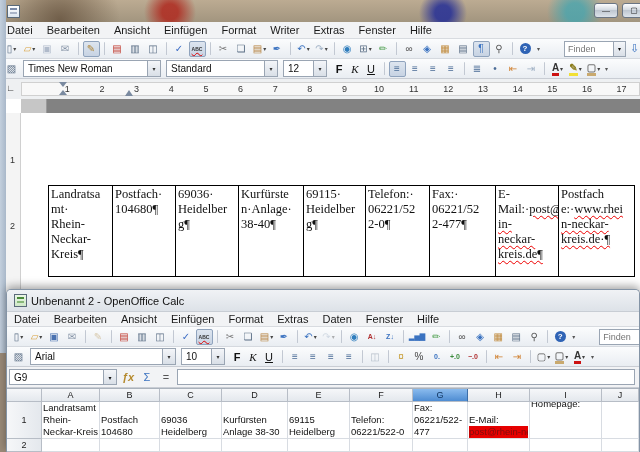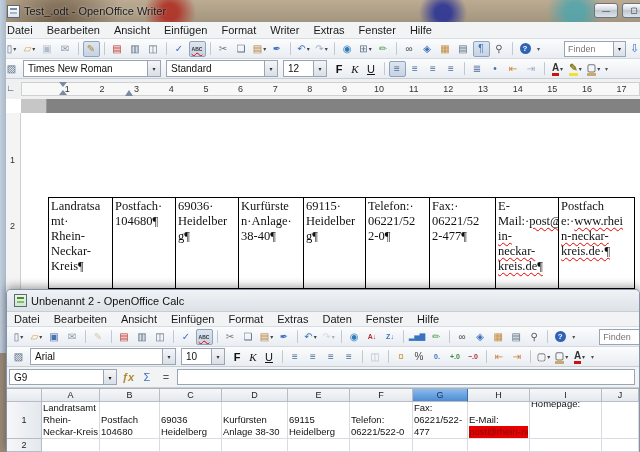--- a/index.html
+++ b/index.html
@@ -72,21 +72,21 @@
   
   #writer-doc { position:absolute; left:0; top:99px; width:640px; height:196px; background:#fff; }
   #frame-left { position:absolute; left:0; top:0; width:6px; height:353px; background:linear-gradient(90deg,#c3cfdd,#a9b8c9); }
   #graybar { position:absolute; left:21px; top:0; width:619px; height:14px; background:#828282; }
   #graycorner { position:absolute; left:21px; top:0; width:26px; height:14px; background:#c6c6c6; border-right:1px solid #9a9a9a; }
   #vruler { position:absolute; left:6px; top:14px; width:15px; height:182px; background:#f4f4f4; border-right:1px solid #d0d0d0; }
   .vnum { position:absolute; left:4px; font-size:9px; color:#333; }
   #page { position:absolute; left:21px; top:14px; width:619px; height:182px; background:#fff; }
 
   
-  #wtable { position:absolute; left:27px; top:84px; display:flex; border:1px solid #000; background:#fff; }
+  #wtable { position:absolute; left:27px; top:72px; display:flex; border:1px solid #000; background:#fff; }
   .wcell { border-right:1px solid #000; height:90px; padding:1px 2px; font-family:"Liberation Serif", serif;
            font-size:12.5px; line-height:15px; white-space:pre-line; overflow:hidden; }
   .wcell:last-child { border-right:none; }
   .wcell:nth-child(1){width:64px}.wcell:nth-child(2){width:63px}.wcell:nth-child(3){width:63px}
   .wcell:nth-child(4){width:65px}.wcell:nth-child(5){width:62px}.wcell:nth-child(6){width:64px}
   .wcell:nth-child(7){width:66px}.wcell:nth-child(8){width:63px}.wcell:nth-child(9){width:75px}
   .squig { text-decoration:underline wavy #e00 1px; text-underline-offset:2px; }
 
   
   #calc-win { position:absolute; left:6px; top:289px; width:634px; height:163px; background:#eef0f3;
@@ -131,21 +131,20 @@
   .homepad { margin-bottom:12px; }
 </style>
 </head>
 <body>
 
 <div id="screen">
 
   <div id="writer-win">
     <div id="writer-title">
       <span class="appicon"></span>
-      <span class="ttext">Test_.odt - OpenOffice Writer</span>
       <span class="winbtn" id="btn-min">—</span>
       <span class="winbtn" id="btn-max">▢</span>
     </div>
 
     <div id="writer-menubar" class="menubar">
 
         <span class="menu-item">Datei</span>
 
         <span class="menu-item">Bearbeiten</span>
 

